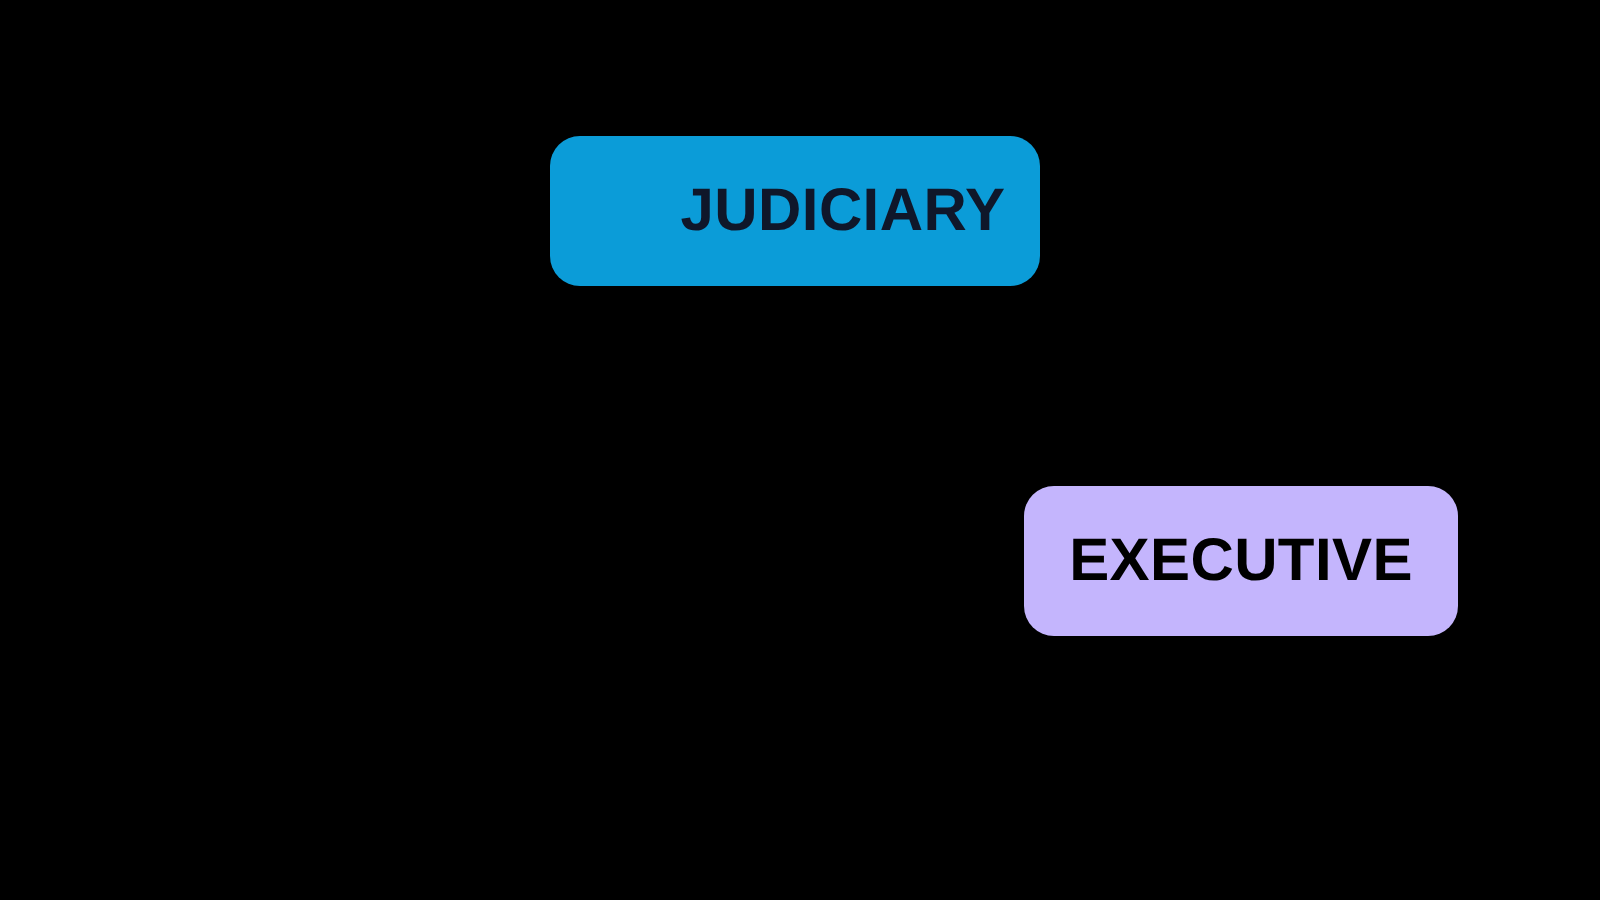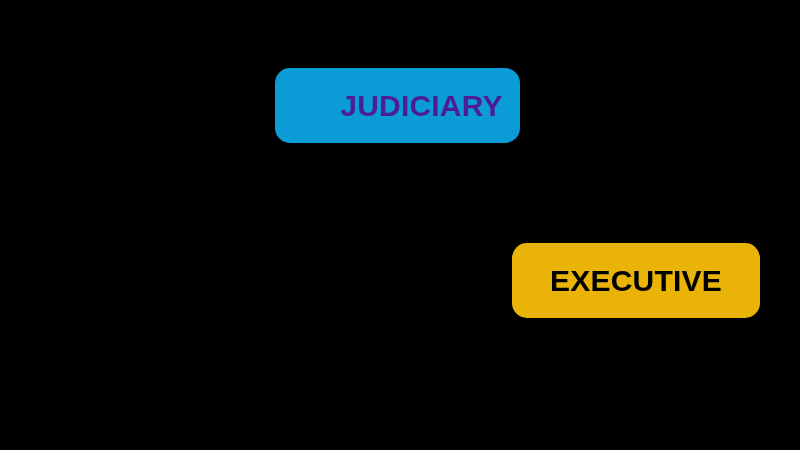--- a/index.html
+++ b/index.html
@@ -58,21 +58,21 @@
     width: 248px;
     height: 75px;
   }
 </style>
 </head>
 <body style="background: rgb(0, 0, 0);">
 
 <div id="diagram-canvas" style="background: rgb(0, 0, 0); width: 800px; height: 450px;">
 
   <div class="node" id="node-judiciary" style="left: 275px; top: 68px; width: 245px; height: 75px; background: rgb(11, 156, 216); border-radius: 15px;">
-    <span class="node-label" style="color: #4c1d95; margin-left: 48px;">JUDICIARY</span>
+    <span class="node-label" style="color: #0f172a; margin-left: 48px;">JUDICIARY</span>
   </div>
 
 
-  <div class="node" id="node-executive" style="left: 512px; top: 243px; width: 248px; height: 75px; background: #eab308; border-radius: 15px;">
+  <div class="node" id="node-executive" style="left: 512px; top: 243px; width: 217px; height: 75px; background: #c4b5fd; border-radius: 15px;">
     <span class="node-label" style="color: rgb(0, 0, 0);">EXECUTIVE</span>
   </div>
 
 </div>
 
 </body></html>

